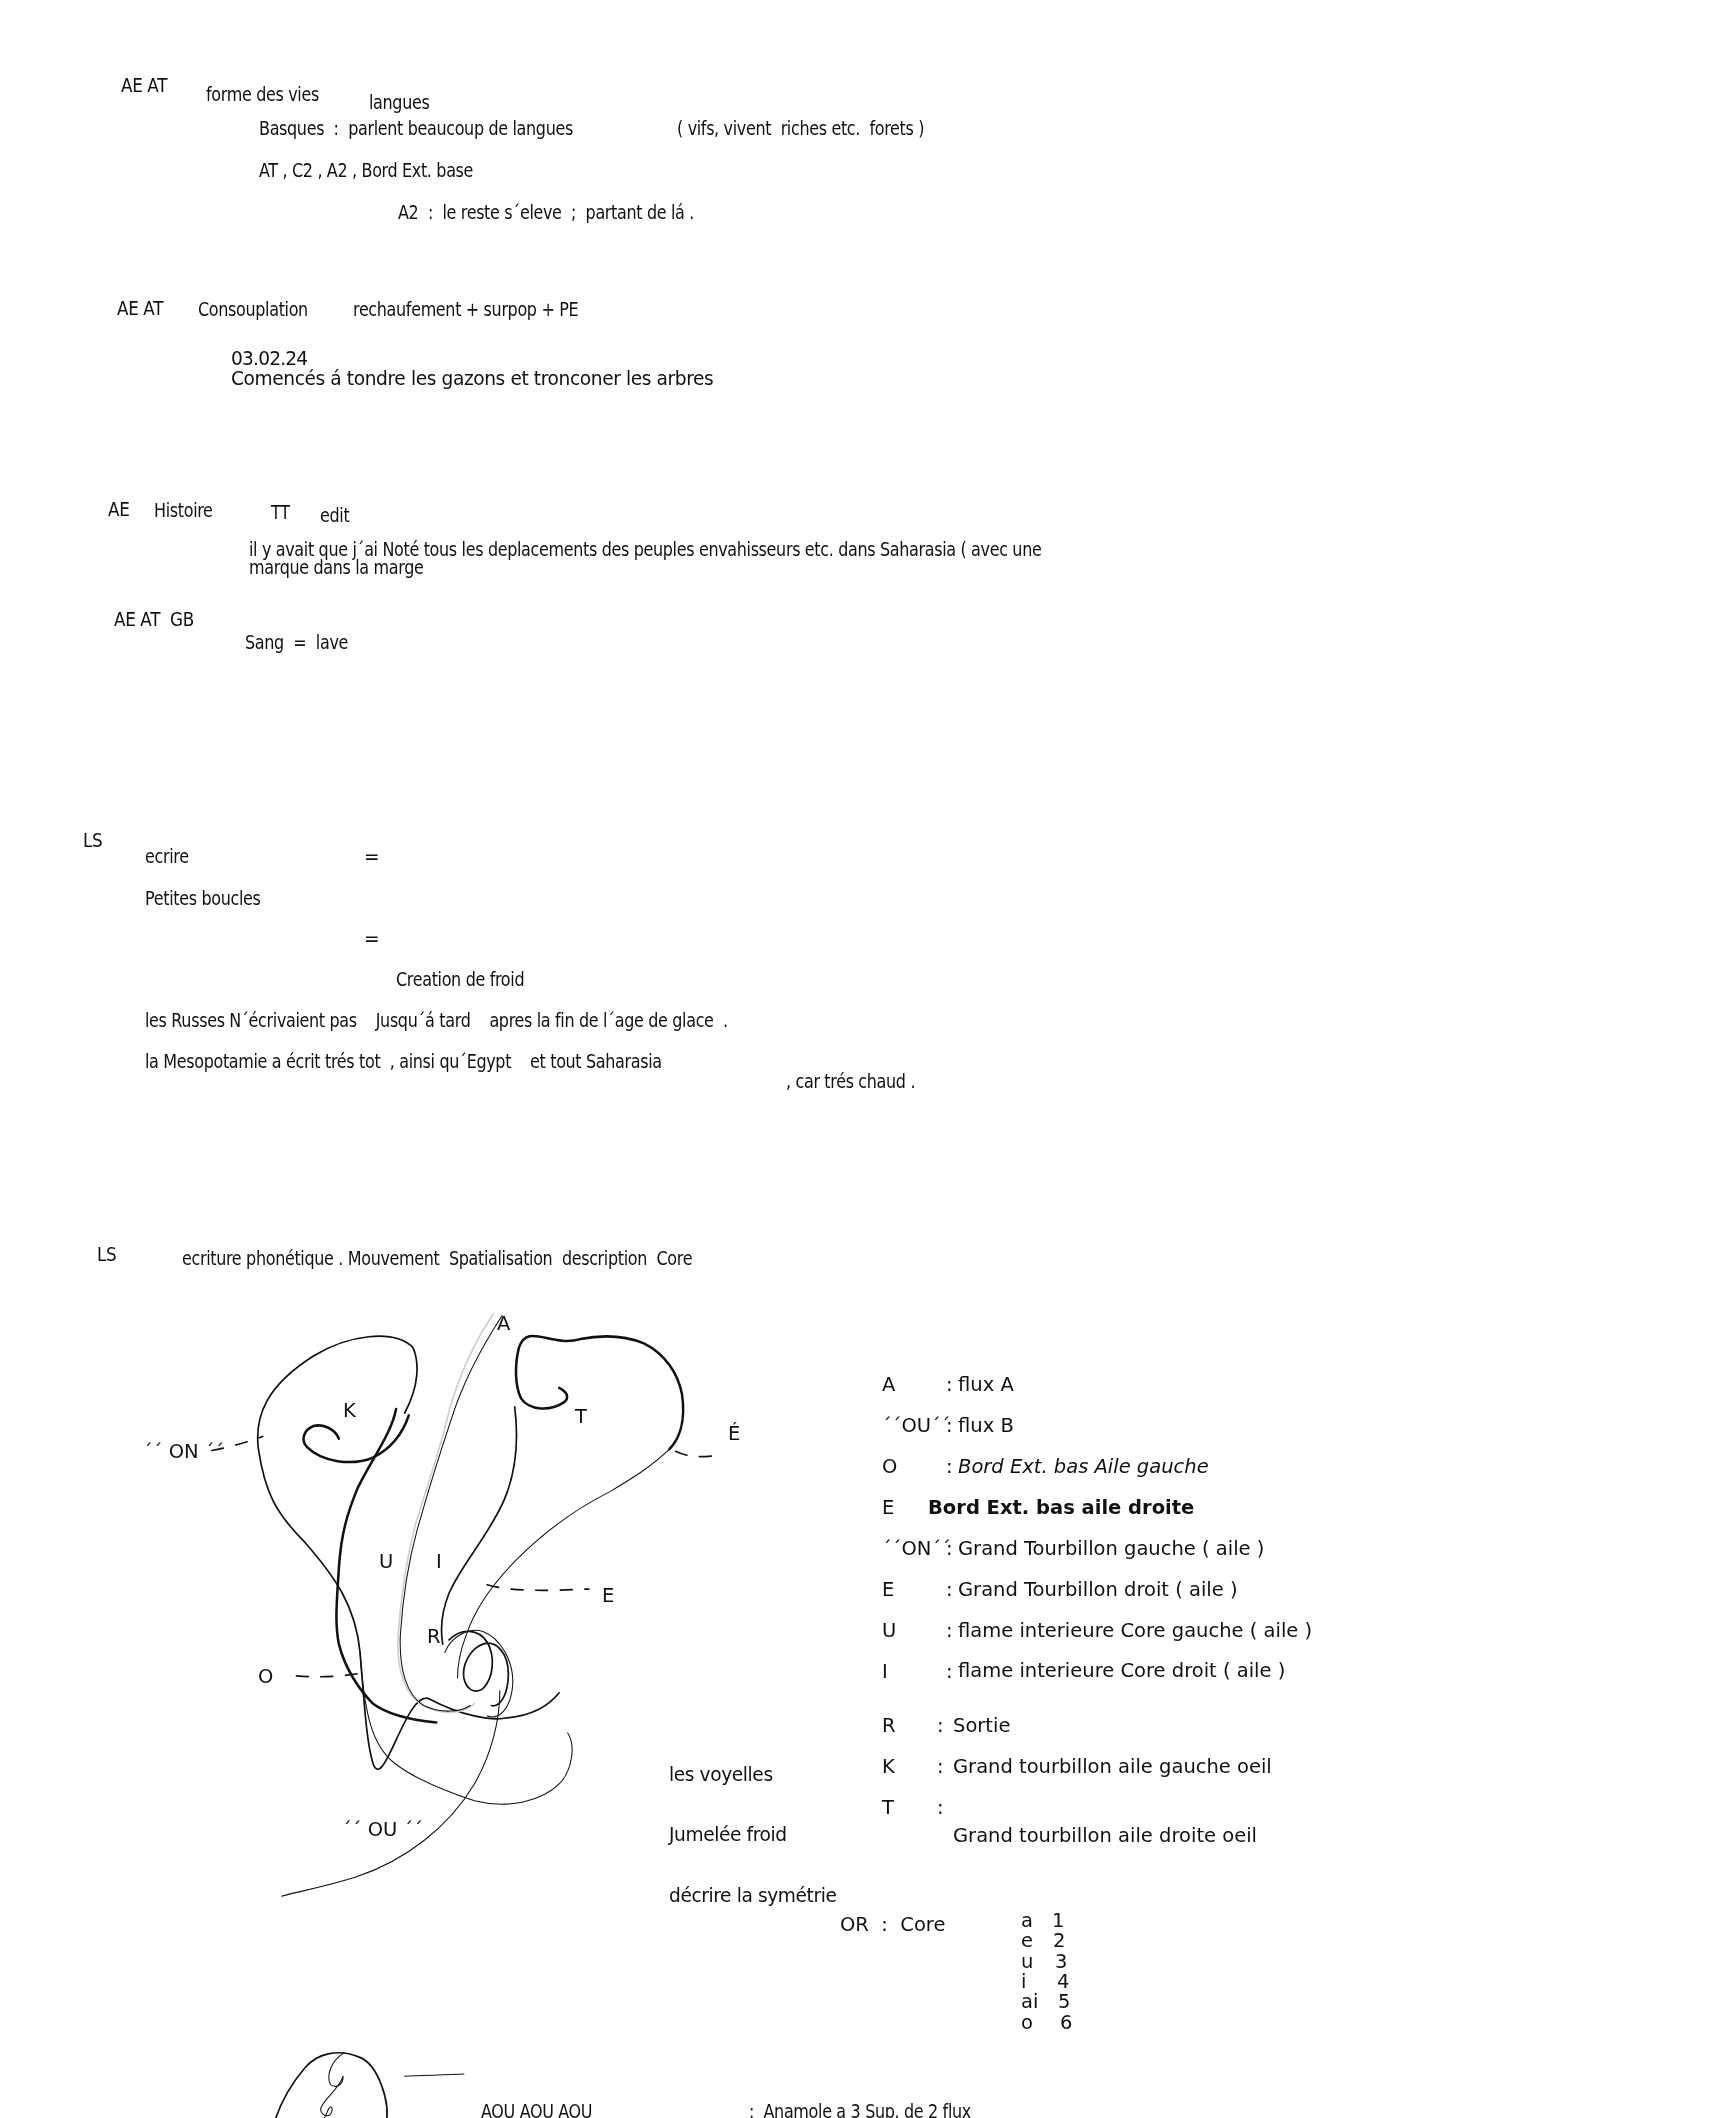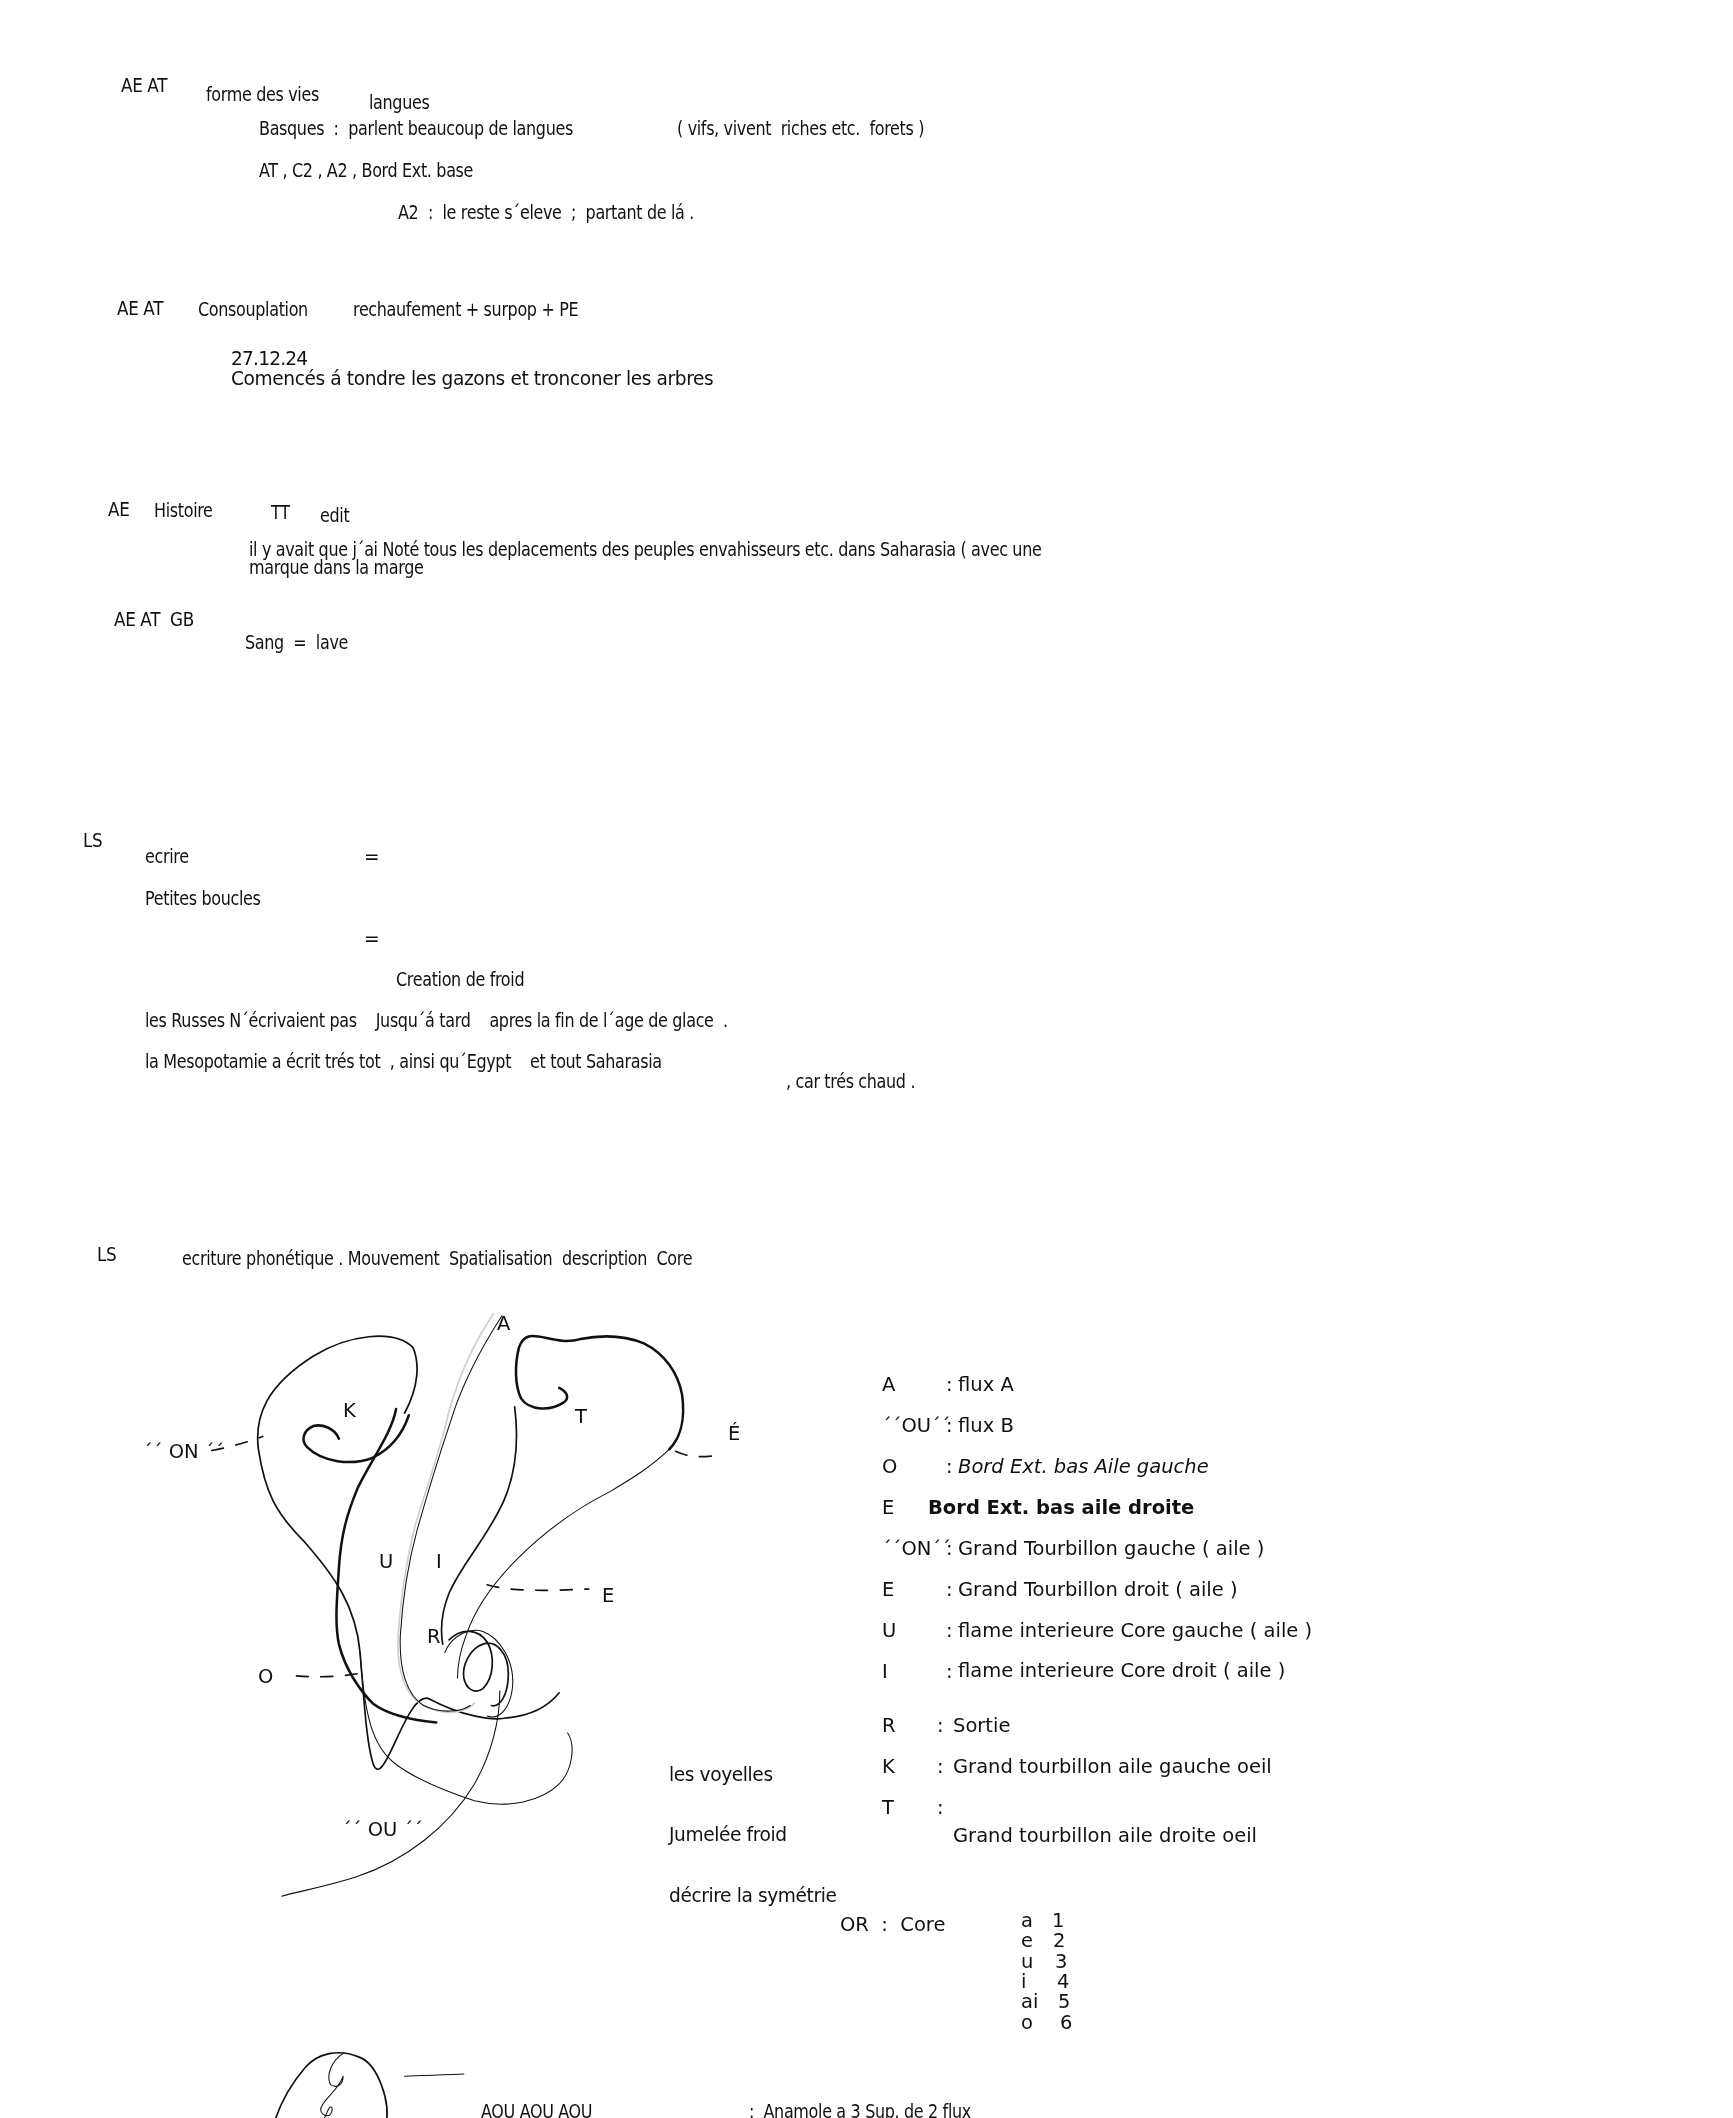--- a/index.html
+++ b/index.html
@@ -70,21 +70,21 @@
   <div class="t cond" style="left:259px;top:119px;">Basques  :  parlent beaucoup de langues</div>
   <div class="t cond" style="left:677px;top:119px;">( vifs, vivent  riches etc.  forets )</div>
   <div class="t cond" style="left:259px;top:161px;">AT , C2 , A2 , Bord Ext. base</div>
   <div class="t cond" style="left:398px;top:203px;">A2  :  le reste s´eleve  ;  partant de lá .</div>
 </div>
 
 <div>
   <div class="t tag cond" style="left:117px;top:298px;">AE AT</div>
   <div class="t cond" style="left:198px;top:300px;">Consouplation</div>
   <div class="t cond" style="left:353px;top:300px;">rechaufement + surpop + PE</div>
-  <div class="t" style="left:231px;top:349px;letter-spacing:-0.8px;">27.12.24</div>
+  <div class="t" style="left:231px;top:349px;letter-spacing:-0.8px;">03.02.24</div>
   <div class="t" style="left:231px;top:369px;">Comencés á tondre les gazons et tronconer les arbres</div>
 </div>
 
 <div>
   <div class="t tag cond" style="left:108px;top:499px;">AE</div>
   <div class="t cond" style="left:154px;top:501px;">Histoire</div>
   <div class="t cond" style="left:271px;top:503px;">TT</div>
   <div class="t cond" style="left:320px;top:506px;">edit</div>
   <div class="t cond" style="left:249px;top:540px;">il y avait que j´ai Noté tous les deplacements des peuples envahisseurs etc. dans Saharasia ( avec une</div>
   <div class="t cond" style="left:249px;top:558px;">marque dans la marge</div>

